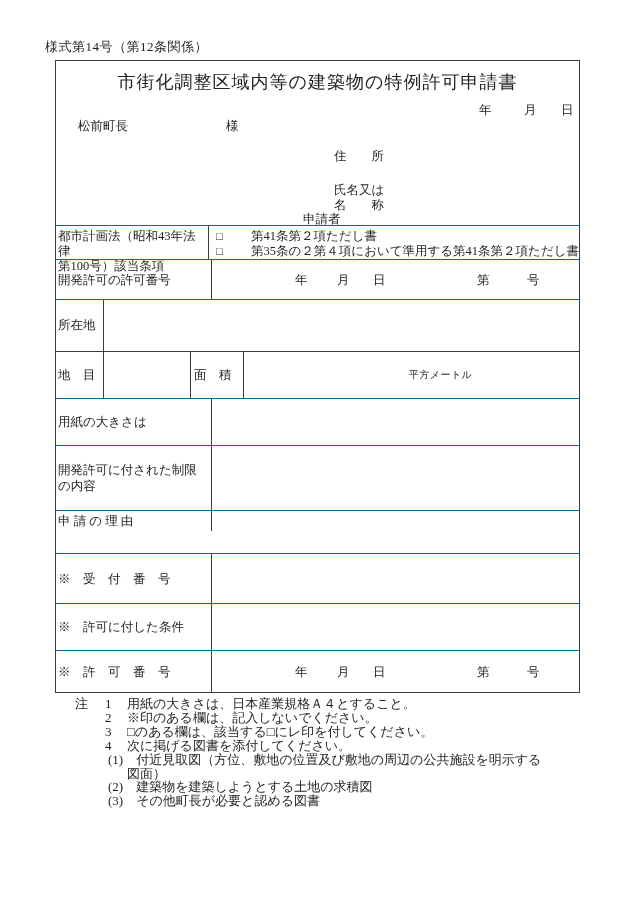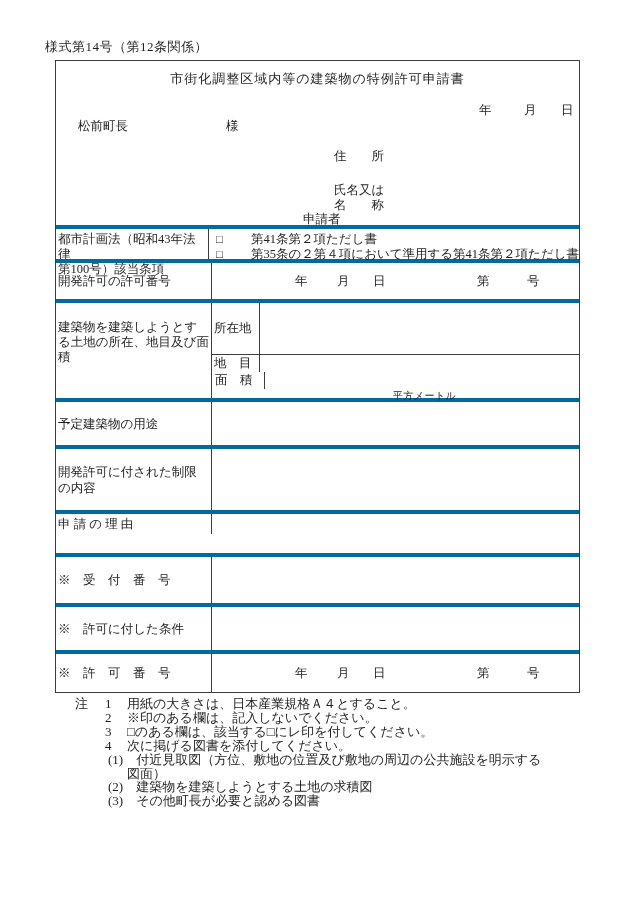--- a/index.html
+++ b/index.html
@@ -13,24 +13,24 @@
 
   .box {
     position:absolute; left:55px; top:60px; width:525px; height:633px;
     border:1px solid #3d3d3d; display:flex; flex-direction:column;
   }
 
   
   .hdr { height:164px; position:relative; font-size:12.5px; }
   .abs { position:absolute; white-space:pre; }
   .title { position:absolute; top:9px; left:0; width:100%; text-align:center;
-           font-size:13px; letter-spacing:1px; }
-
-  
-  .row { display:flex; border-top:4px solid #0369a1; }
+           font-size:18px; letter-spacing:1px; }
+
+  
+  .row { display:flex; border-top:1px solid #0369a1; }
   .lbl {
     width:156px; border-right:1px solid #3d3d3d; display:flex; align-items:center;
     padding:2px 2px 2px 2px; font-size:12.5px; line-height:16px; white-space:pre-wrap;
   }
   .cnt { flex:1; position:relative; font-size:12.5px; }
 
   .r2 { height:34px; } .r3 { height:40px; } .r4 { height:99px; }
   .r5 { height:47px; } .r6 { height:65px; } .r7 { height:43px;flex-direction:column; }
   .r8 { height:50px;gap:48px; } .r9 { height:47px; } .r10 { height:42px; }
 
@@ -43,21 +43,21 @@
   .chk { width:13px; font-size:11.5px; }
   .opt-text { margin-left:22px; white-space:pre; }
 
   
   .ymd span { position:absolute; top:50%; transform:translateY(-50%); }
   .p-y { left:83px; } .p-m { left:125px; } .p-d { left:161px; }
   .p-dai { left:265px; } .p-gou { left:315px; }
 
   
   .sub1 { height:51px; display:flex; }
-  .sub2 { height:47px; border-top:1px solid #3d3d3d; display:flex;flex-direction:column; }
+  .sub2 { height:47px; border-top:1px solid #3d3d3d; display:flex; }
   .sublbl { width:48px; border-right:1px solid #3d3d3d; display:flex;
             align-items:center; padding-left:2px; white-space:pre; }
   .s-blank { width:87px; border-right:1px solid #3d3d3d; }
   .s-area { width:53px; border-right:1px solid #3d3d3d; display:flex;
             align-items:center; padding-left:3px; white-space:pre; }
   .s-unit { flex:1; display:flex; align-items:center; justify-content:center;
             padding-left:58px; font-size:10px; letter-spacing:0.5px; }
   .fill { flex:1; }
 
   
@@ -109,37 +109,36 @@
       <div class="cnt ymd">
         <span class="p-y">年</span>
         <span class="p-m">月</span>
         <span class="p-d">日</span>
         <span class="p-dai">第</span>
         <span class="p-gou">号</span>
       </div>
     </div>
 
     <div class="row r4">
-      <div class="lbl lbl-top">建築物を建築しようとする土地の所在、地目及び面積</div>
       <div class="cnt">
         <div class="sub1">
           <div class="sublbl">所在地</div>
           <div class="fill"></div>
         </div>
         <div class="sub2">
           <div class="sublbl">地　目</div>
           <div class="s-blank"></div>
           <div class="s-area">面　積</div>
           <div class="s-unit">平方メートル</div>
         </div>
       </div>
     </div>
 
     <div class="row r5">
-      <div class="lbl">予定建築物の用途</div>
+      <div class="lbl">用紙の大きさは</div>
       <div class="cnt"></div>
     </div>
 
     <div class="row r6">
       <div class="lbl">開発許可に付された制限の内容</div>
       <div class="cnt"></div>
     </div>
 
     <div class="row r7">
       <div class="lbl">申 請 の 理 由</div>

